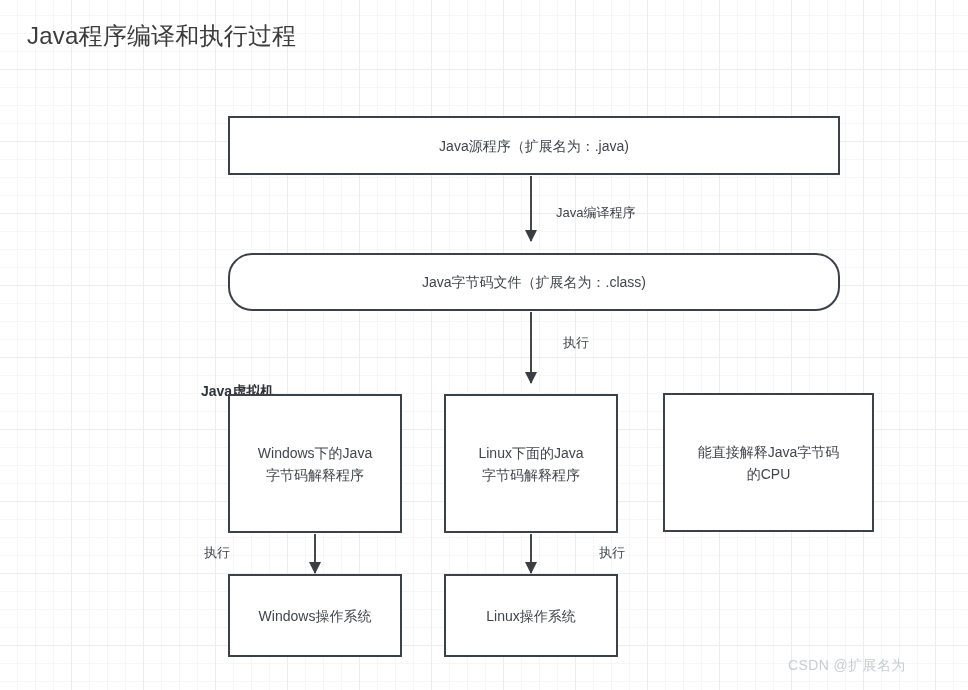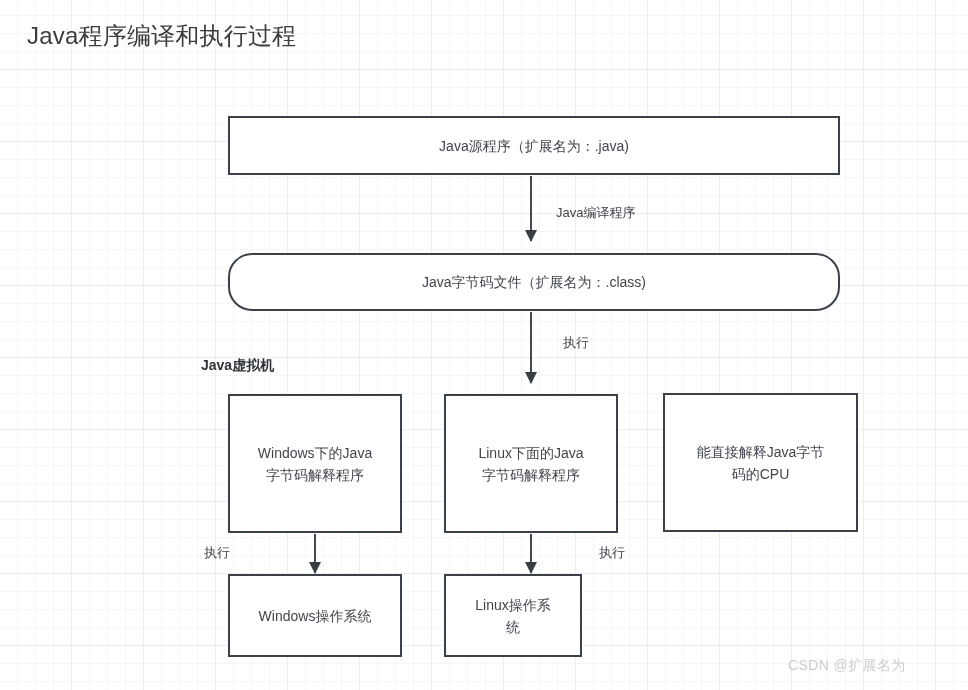--- a/index.html
+++ b/index.html
@@ -107,43 +107,43 @@
   <div class="arrow" style="left:530px; top:176px; height:65px;"></div>
   <div class="edge-label" style="left:556px; top:196px;margin-top:8px;">Java编译程序</div>
 
   <div class="node" style="left:228px; top:253px; width:612px; height:58px;border-radius:24px;">
     <span class="txt">Java字节码文件（扩展名为：.class)</span>
   </div>
 
   <div class="arrow" style="left:530px; top:312px; height:71px;"></div>
   <div class="edge-label" style="left:563px; top:334px;">执行</div>
 
-  <div class="group-label" style="left:201px; top:357px;">Java虚拟机</div>
+  <div class="group-label" style="left:201px; top:383px;">Java虚拟机</div>
 
   <div class="node" style="left:444px; top:394px; width:174px; height:139px;">
     <span class="txt" style="max-width:135px;">Linux下面的Java字节码解释程序</span>
   </div>
 
   <div class="node" style="left:228px; top:394px; width:174px; height:139px;">
     <span class="txt" style="max-width:135px;">Windows下的Java字节码解释程序</span>
   </div>
 
-  <div class="node" style="left:663px; top:393px; width:195px; height:139px;">
+  <div class="node" style="left:663px; top:393px; width:211px; height:139px;">
     <span class="txt" style="max-width:150px;">能直接解释Java字节码的CPU</span>
   </div>
 
   <div class="arrow" style="left:314px; top:534px; height:39px;"></div>
   <div class="edge-label" style="left:204px; top:544px;">执行</div>
 
   <div class="arrow" style="left:530px; top:534px; height:39px;"></div>
   <div class="edge-label" style="left:599px; top:544px;">执行</div>
 
   <div class="node" style="left:228px; top:574px; width:174px; height:83px;">
     <span class="txt">Windows操作系统</span>
   </div>
 
-  <div class="node" style="left:444px; top:574px; width:138px; height:83px;">
+  <div class="node" style="left:444px; top:574px; width:174px; height:83px;">
     <span class="txt">Linux操作系统</span>
   </div>
 
   <div class="watermark" style="left:788px; top:657px;">CSDN @扩展名为</div>
 
 </div>
 
 </body></html>

